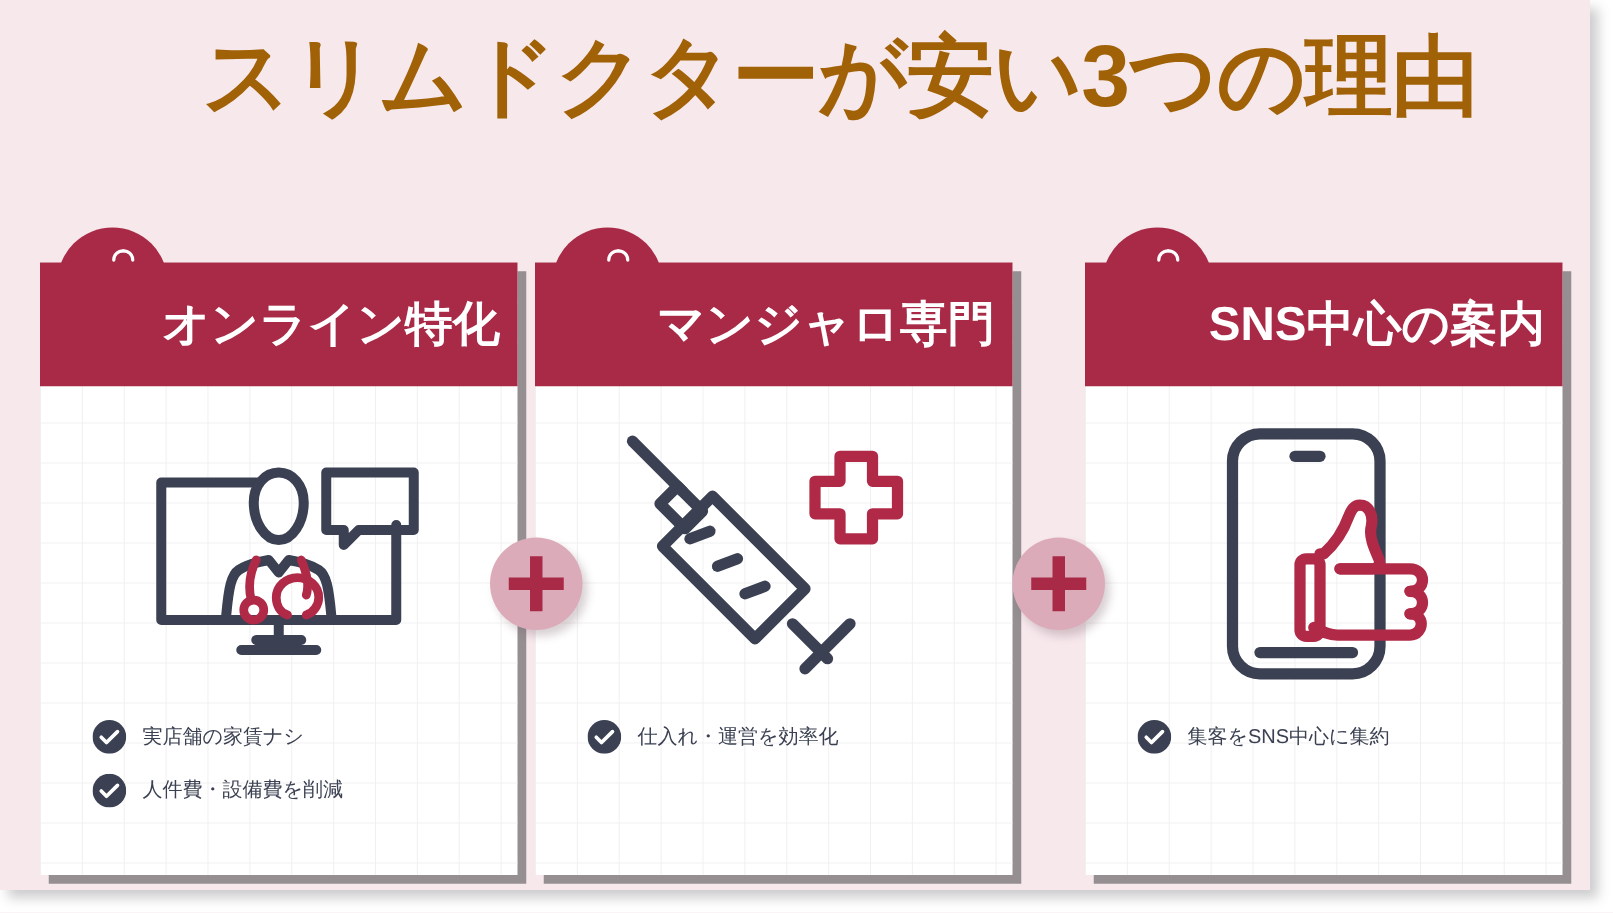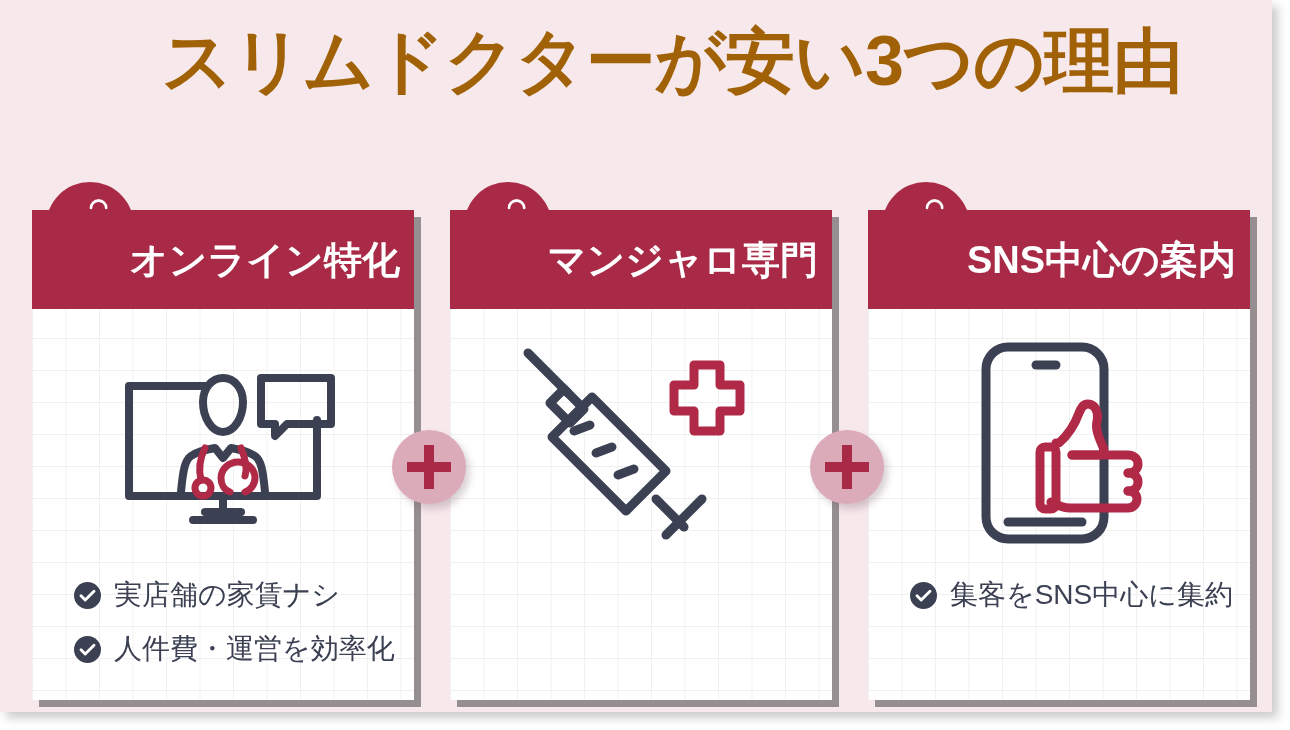--- a/index.html
+++ b/index.html
@@ -28,21 +28,21 @@
   }
 
   
   .cards{position:absolute;left:0;top:0;width:1272px;height:504px;margin-top:37px;}
   .card{
     position:absolute;top:173px;width:382px;height:490px;
     background:#ffffff;
     box-shadow:7px 7px 0 rgba(70,70,72,.55);
   }
   .card.c1{left:32px;}
-  .card.c2{left:450px;}
+  .card.c2{left:428px;}
   .card.c3{left:868px;}
 
   .grid{
     position:absolute;left:0;top:0;width:100%;height:100%;
     background-image:
       linear-gradient(to right,#f0f0f0 1px,transparent 1px),
       linear-gradient(to bottom,#f0f0f0 1px,transparent 1px);
     background-size:33.5px 32px;
   }
 
@@ -81,21 +81,21 @@
     box-sizing:border-box;padding-left:42px;
   }
   .bullet{
     display:flex;align-items:center;
     margin-bottom:16px;
   }
   .bullet .chk{
     flex:0 0 auto;width:27px;height:27px;margin-right:13px;
   }
   .bullet .btext{
-    font-size:28px;color:#3b4152;white-space:nowrap;
+    font-size:16px;color:#3b4152;white-space:nowrap;
     font-weight:normal;
   }
 
   
   .plus{
     position:absolute;top:393px;
     width:74px;height:74px;border-radius:50%;
     background:#dcabb9;
     z-index:9;
     display:flex;align-items:center;justify-content:center;
@@ -171,21 +171,21 @@
           </span>
           <span class="btext">実店舗の家賃ナシ</span>
         </div>
         <div class="bullet">
           <span class="chk">
             <svg width="27" height="27" viewBox="0 0 27 27">
                 <circle cx="13.5" cy="13.5" r="13.5" fill="#3b4152"></circle>
                 <path d="M7 13.8l4.2 4.2L20 9.3" stroke="#ffffff" stroke-width="2.9" fill="none" stroke-linecap="round" stroke-linejoin="round"></path>
               </svg>
           </span>
-          <span class="btext">人件費・運営を効率化</span>
+          <span class="btext">人件費・設備費を削減</span>
         </div>
       </div>
     </div>
 
     <div class="card c2">
       <div class="grid"></div>
 
       <div class="piggy-badge">
         <svg width="56" height="56" viewBox="0 0 56 56" fill="none" stroke="#ffffff" stroke-width="2.6" stroke-linecap="round" stroke-linejoin="round">
           <path d="M29 13c0-4.2 3.4-7.4 7.6-7.4"></path>
@@ -216,20 +216,29 @@
           <line x1="140" y1="160" x2="168" y2="188"></line>
           <line x1="150" y1="196" x2="186" y2="160"></line>
 
           <g stroke="#b02a48" stroke-width="9">
             <path d="M178,26h26v20h20v26h-20v20h-26v-20h-20V46h20z"></path>
           </g>
         </svg>
       </div>
 
       <div class="bullets">
+        <div class="bullet">
+          <span class="chk">
+            <svg width="27" height="27" viewBox="0 0 27 27">
+                <circle cx="13.5" cy="13.5" r="13.5" fill="#3b4152"></circle>
+                <path d="M7 13.8l4.2 4.2L20 9.3" stroke="#ffffff" stroke-width="2.9" fill="none" stroke-linecap="round" stroke-linejoin="round"></path>
+              </svg>
+          </span>
+          <span class="btext">仕入れ・運営を効率化</span>
+        </div>
       </div>
     </div>
 
     <div class="card c3">
       <div class="grid"></div>
 
       <div class="piggy-badge">
         <svg width="56" height="56" viewBox="0 0 56 56" fill="none" stroke="#ffffff" stroke-width="2.6" stroke-linecap="round" stroke-linejoin="round">
           <path d="M29 13c0-4.2 3.4-7.4 7.6-7.4"></path>
           <path d="M36.6 5.6c4.2 0 7.6 3.2 7.6 7.4"></path>

